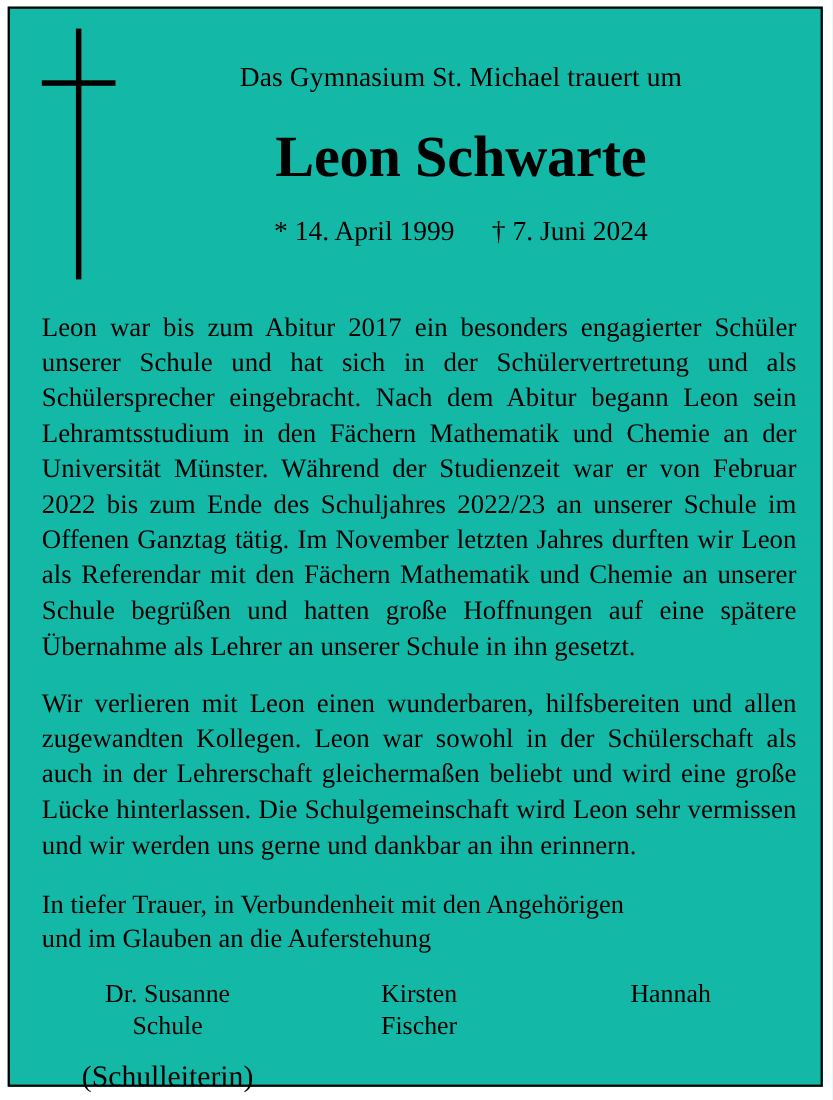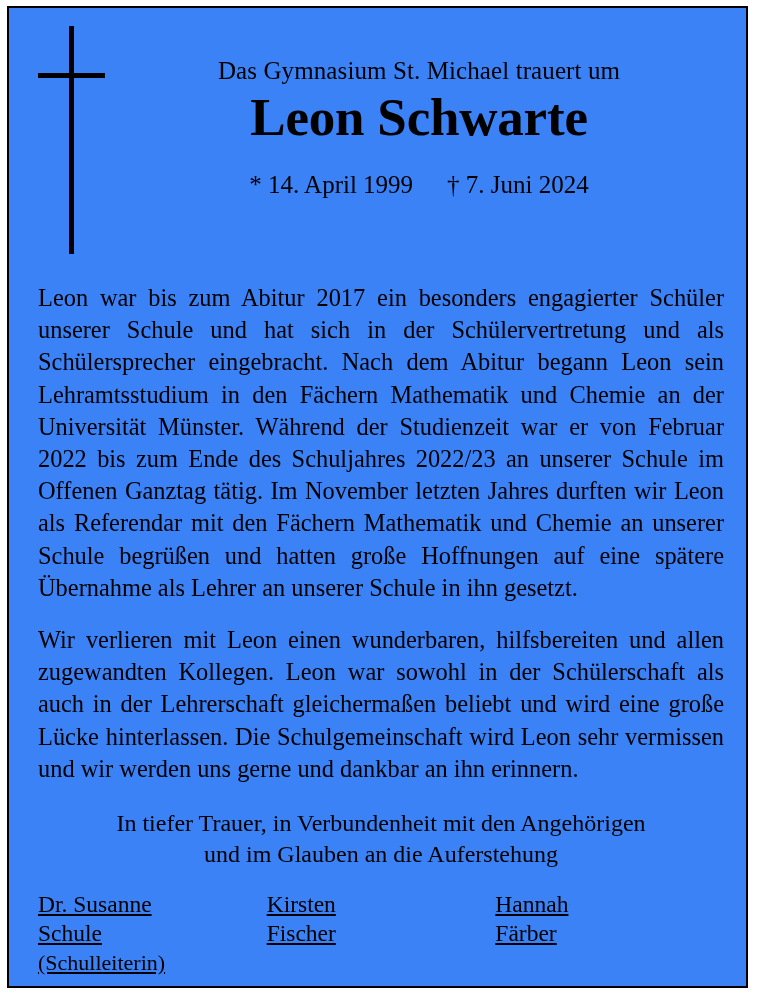--- a/index.html
+++ b/index.html
@@ -16,21 +16,21 @@
   }
 
   .notice {
     position: absolute;
     left: 7px;
     top: 6px;
     width: 741px;
     height: 982px;
     border: 2px solid #000000;
     box-sizing: border-box;
-    background: #3b82f6;
+    background: #14b8a6;
   }
 
   
   .cross {
     position: absolute;
     left: 28px;
     top: 18px;
     width: 80px;
     height: 230px;
   }
@@ -62,20 +62,21 @@
   .trauert-line {
     font-size: 25px;
     line-height: 30px;
     letter-spacing: 0.1px;
     white-space: nowrap;
   }
   .deceased-name {
     font-size: 53px;
     font-weight: bold;
     line-height: 62px;
+    margin-top: 26px;
     letter-spacing: -0.2px;
     white-space: nowrap;
   }
   .dates-line {
     font-size: 25px;
     line-height: 30px;
     margin-top: 22px;
     white-space: nowrap;
   }
   .dates-line .birth { margin-right: 10px; }
@@ -97,48 +98,48 @@
     hyphens: manual;
   }
   .body-copy p:last-child { margin-bottom: 0; margin-top: 20px; }
 
   
   .closing {
     position: absolute;
     left: 29px;
     top: 800px;
     width: 686px;
-    text-align: center;
+    text-align: left;
     font-size: 24px;
     line-height: 31px;
   }
 
   
   .signatories {
     position: absolute;
     left: 29px;
     top: 882px;
     width: 686px;
     display: flex;
     justify-content: space-between;
   }
   .signatory {
     flex: 1 1 0;
-    text-align: left;
-    text-decoration: underline;
+    text-align: center;
   }
   .signatory .sig-name {
     font-size: 23.5px;
     line-height: 29px;
     white-space: nowrap;
   }
   .signatory .sig-role {
-    font-size: 22px;
+    font-size: 27px;
     line-height: 29px;
     white-space: nowrap;
+    margin-top: 16px;
   }
 </style>
 </head>
 <body>
 
 <div class="notice">
 
   <div class="cross">
     <div class="cross-vertical"></div>
     <div class="cross-horizontal"></div>
@@ -167,17 +168,16 @@
       <div class="sig-name">Dr. Susanne</div>
       <div class="sig-name">Schule</div>
       <div class="sig-role">(Schulleiterin)</div>
     </div>
     <div class="signatory">
       <div class="sig-name">Kirsten</div>
       <div class="sig-name">Fischer</div>
     </div>
     <div class="signatory">
       <div class="sig-name">Hannah</div>
-      <div class="sig-name">Färber</div>
     </div>
   </div>
 
 </div>
 
 </body></html>

